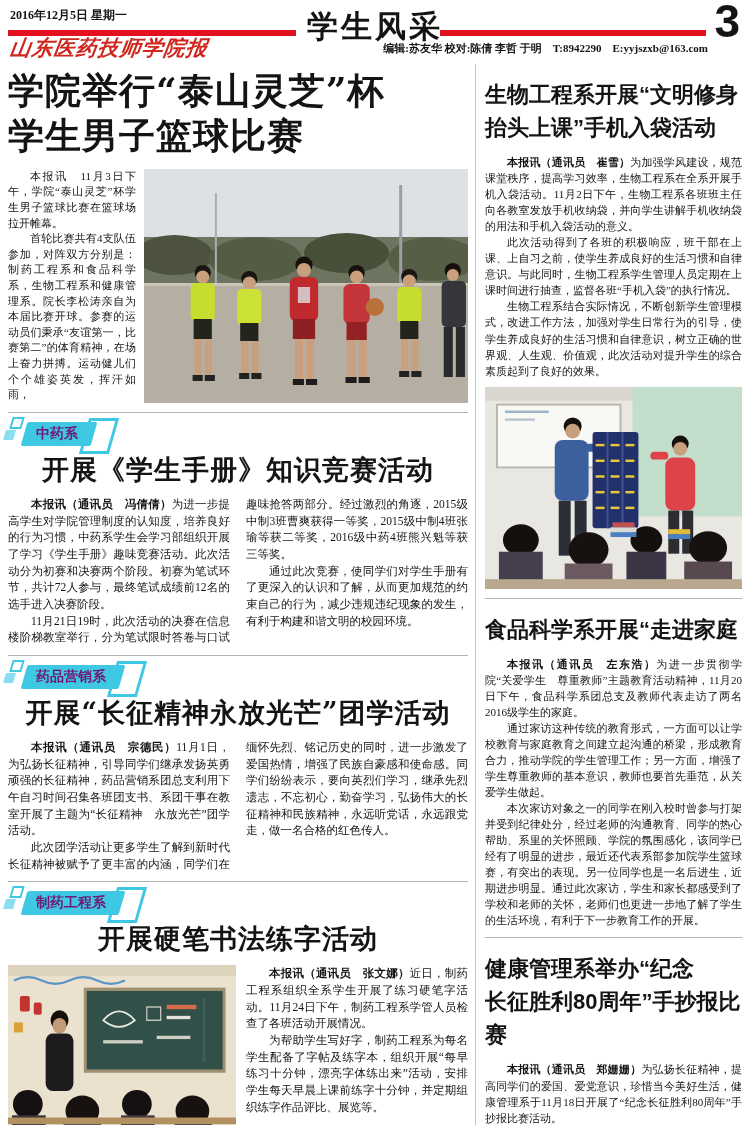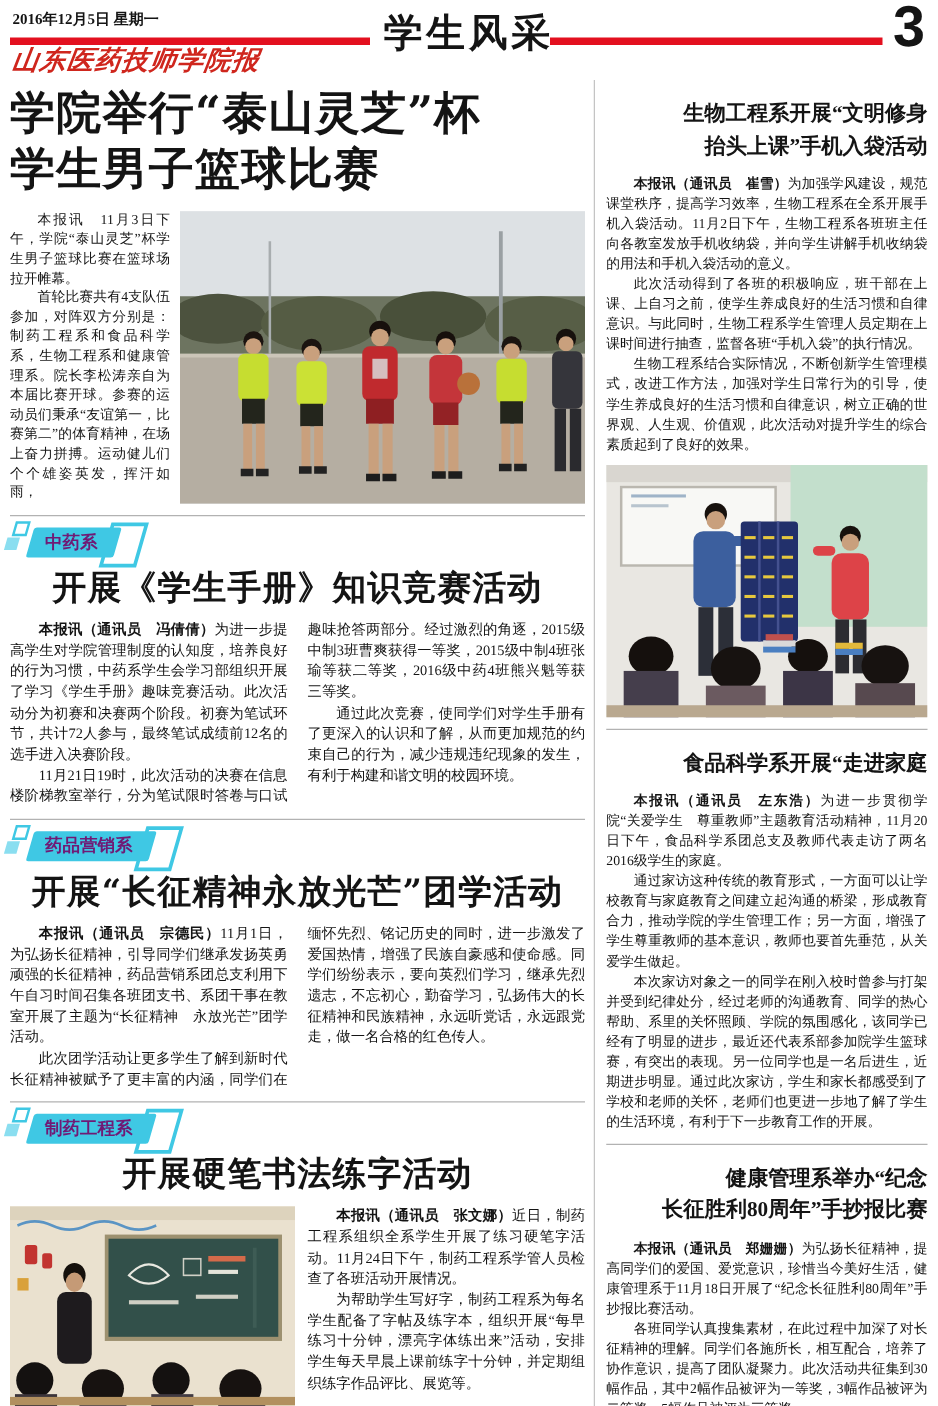--- a/index.html
+++ b/index.html
@@ -54,34 +54,35 @@
     font-family: "DejaVu Serif",serif; margin: 2px 0 8px; letter-spacing: 1px; }
   .two-col { column-count: 2; column-gap: 16px; font-size: 11.5px; line-height: 1.45; text-align: justify; }
   .para { text-indent: 2em; }
   .lead { font-weight: bold; }
 
   .zy-row { display: flex; gap: 10px; margin-top: 2px; }
   .zy-photo { width: 228px; height: 168px; }
   .zy-text { flex: 1; font-size: 11.5px; line-height: 1.45; text-align: justify; }
 
   
-  .r-title { font-size: 17px; font-weight: 900; text-align: right; line-height: 1.5;
-    font-family: Liberation Serif, serif; margin: 14px 0 10px; }
+  .r-title { font-size: 22px; font-weight: 900; text-align: left; line-height: 1.5;
+    font-family: Liberation Sans, sans-serif; margin: 14px 0 10px; }
   .r-body { font-size: 11px; line-height: 1.46; text-align: justify; }
   .r-photo { height: 202px; margin: 8px 0 4px; }
 </style>
 </head>
 <body>
 
 <div class="header">
   <div class="hdr-date">2016年12月5日  星期一</div>
   <div class="hdr-bar left"></div>
   <div class="hdr-title">学生风采</div>
   <div class="hdr-bar right"></div>
   <div class="hdr-page">3</div>
+  <div class="hdr-editor">编辑:苏友华 校对:陈倩 李哲 于明　T:8942290　E:yyjszxb@163.com</div>
   <div class="hdr-masthead">山东医药技师学院报</div>
 </div>
 
 <div class="content">
 
   <div class="col-left">
 
     <div>
       <div class="headline-main">
         <div>学院举行“泰山灵芝”杯</div>

